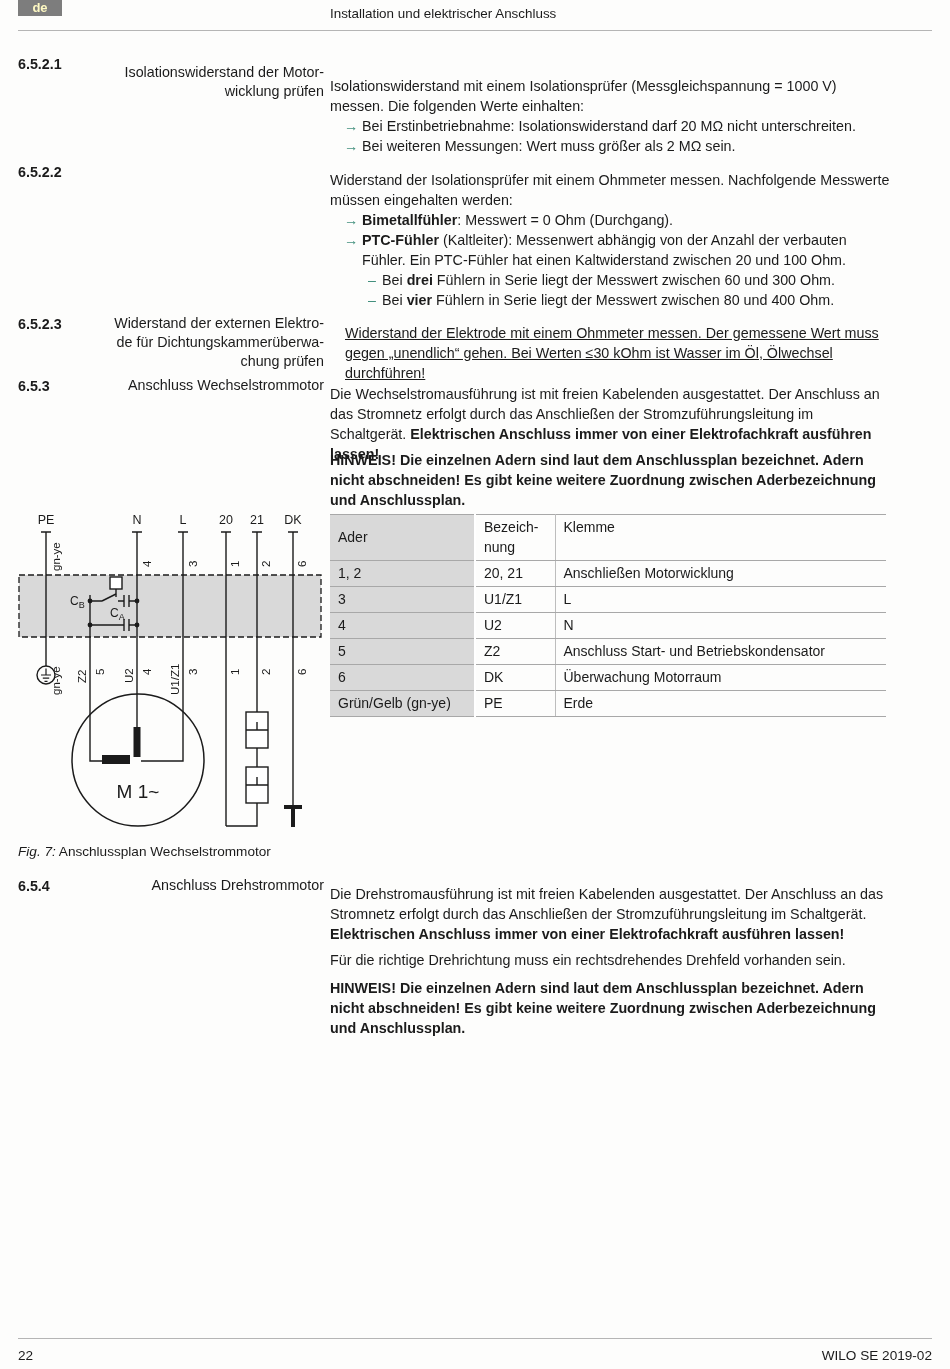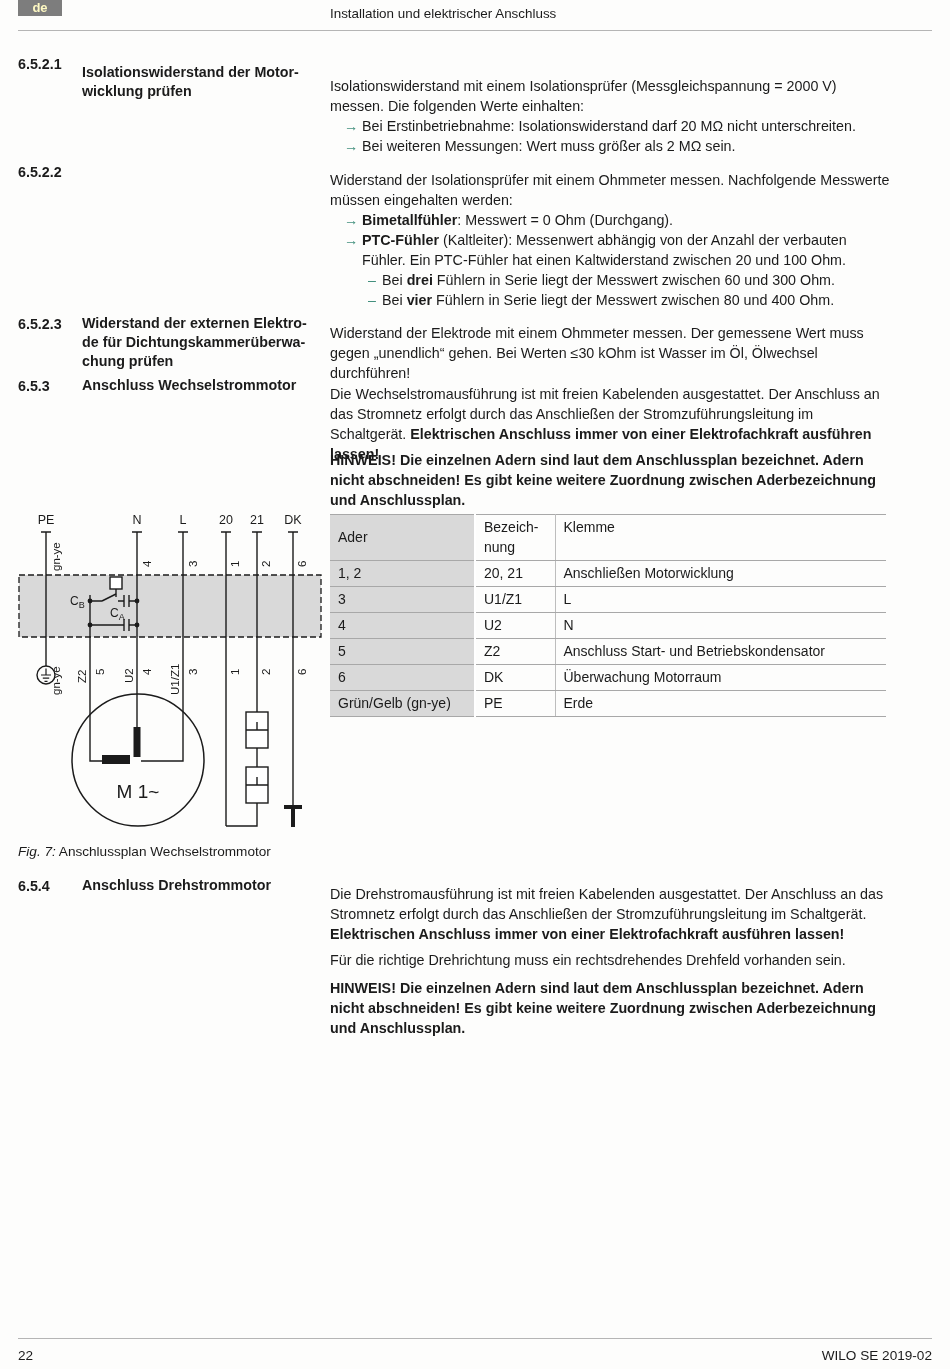--- a/index.html
+++ b/index.html
@@ -11,21 +11,21 @@
     overflow:hidden;
   }
   .abs { position:absolute; }
   .lang-box {
     left:18px; top:0; width:44px; height:16px; background:#7d7d7d; color:#fef9c3;
     font-weight:bold; font-size:13px; display:flex; align-items:center; justify-content:center;
   }
   .header-title { left:330px; top:4px; font-size:13.4px; }
   .rule { height:0; border-top:1px solid #b5b5b5; }
   .sec-num { font-weight:bold; }
-  .sec-heading { font-weight:bold; line-height:19px; width:242px; }
+  .sec-heading { font-weight:normal; line-height:19px; width:242px;text-align:right; }
   .sec-heading span { display:block; }
   .body-block { width:562px; }
   .bold { font-weight:bold; }
   .bullet { display:flex; padding-left:14px; }
   .bullet > .marker { flex:0 0 18px; color:#43907e; }
   .sub-bullet { display:flex; padding-left:38px; }
   .sub-bullet > .marker { flex:0 0 14px; color:#43907e; }
   table { border-collapse:collapse; width:556px; font-size:14px; line-height:20px; }
   th, td {
     text-align:left; vertical-align:top; font-weight:normal;
@@ -49,21 +49,21 @@
   <div class="abs lang-box">de</div>
   <div class="abs header-title">Installation und elektrischer Anschluss</div>
   <div class="abs rule" style="left:18px; top:30px; width:914px;"></div>
 
   <div class="abs sec-num" style="left:18px; top:54px;">6.5.2.1</div>
   <div class="abs sec-heading" style="left:82px; top:63px;">
     <span>Isolationswiderstand der Motor-</span>
     <span>wicklung prüfen</span>
   </div>
   <div class="abs body-block" style="left:330px; top:76px;">
-    <p>Isolationswiderstand mit einem Isolationsprüfer (Messgleichspannung = 2000 V) messen. Die folgenden Werte einhalten:</p>
+    <p>Isolationswiderstand mit einem Isolationsprüfer (Messgleichspannung = 1000 V) messen. Die folgenden Werte einhalten:</p>
     <div class="bullet">
       <span class="marker">→</span>
       <span>Bei Erstinbetriebnahme: Isolationswiderstand darf 20 MΩ nicht unterschreiten.</span>
     </div>
     <div class="bullet">
       <span class="marker">→</span>
       <span>Bei weiteren Messungen: Wert muss größer als 2 MΩ sein.</span>
     </div>
   </div>
 
@@ -87,21 +87,21 @@
       <span><span>Bei </span><b>vier</b><span> Fühlern in Serie liegt der Messwert zwischen 80 und 400 Ohm.</span></span>
     </div>
   </div>
 
   <div class="abs sec-num" style="left:18px; top:314px;">6.5.2.3</div>
   <div class="abs sec-heading" style="left:82px; top:314px;">
     <span>Widerstand der externen Elektro-</span>
     <span>de für Dichtungskammerüberwa-</span>
     <span>chung prüfen</span>
   </div>
-  <div class="abs body-block" style="left:330px; top:323px;">
+  <div class="abs body-block" style="left:345px; top:323px;text-decoration:underline;">
     <p>Widerstand der Elektrode mit einem Ohmmeter messen. Der gemessene Wert muss gegen „unendlich“ gehen. Bei Werten ≤30 kOhm ist Wasser im Öl, Ölwechsel durchführen!</p>
   </div>
 
   <div class="abs sec-num" style="left:18px; top:376px;">6.5.3</div>
   <div class="abs sec-heading" style="left:82px; top:376px;">
     <span>Anschluss Wechselstrommotor</span>
   </div>
   <div class="abs body-block" style="left:330px; top:384px;">
     <p><span>Die Wechselstromausführung ist mit freien Kabelenden ausgestattet. Der Anschluss an das Stromnetz erfolgt durch das Anschließen der Stromzuführungsleitung im Schaltgerät. </span><b>Elektrischen Anschluss immer von einer Elektrofachkraft ausführen lassen!</b></p>
   </div>

